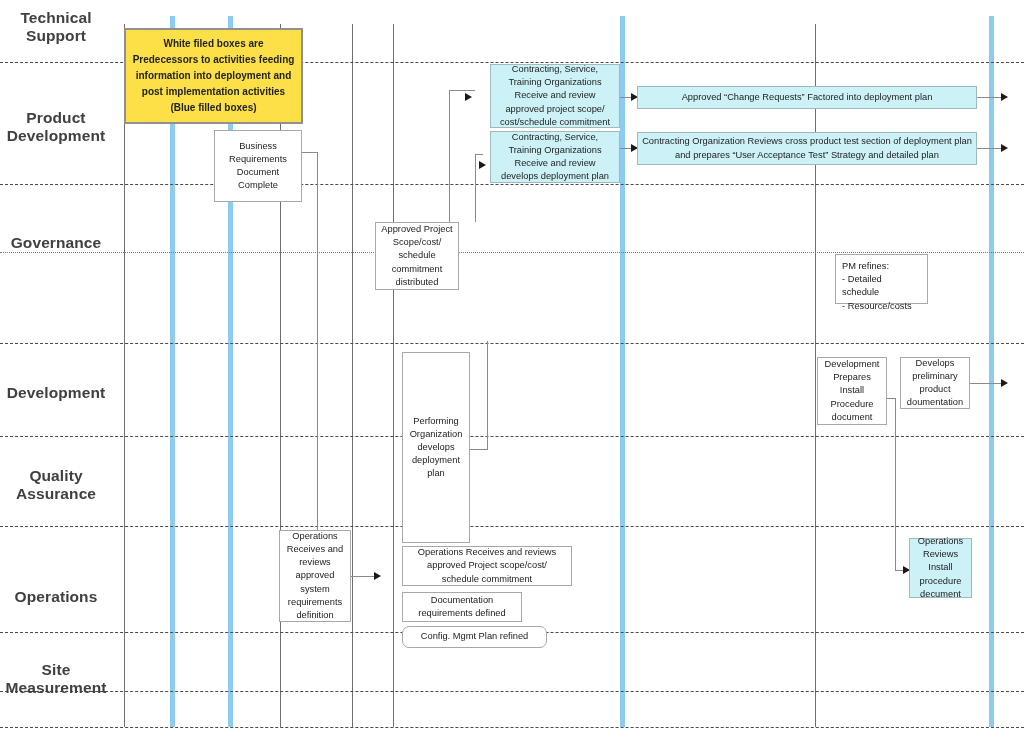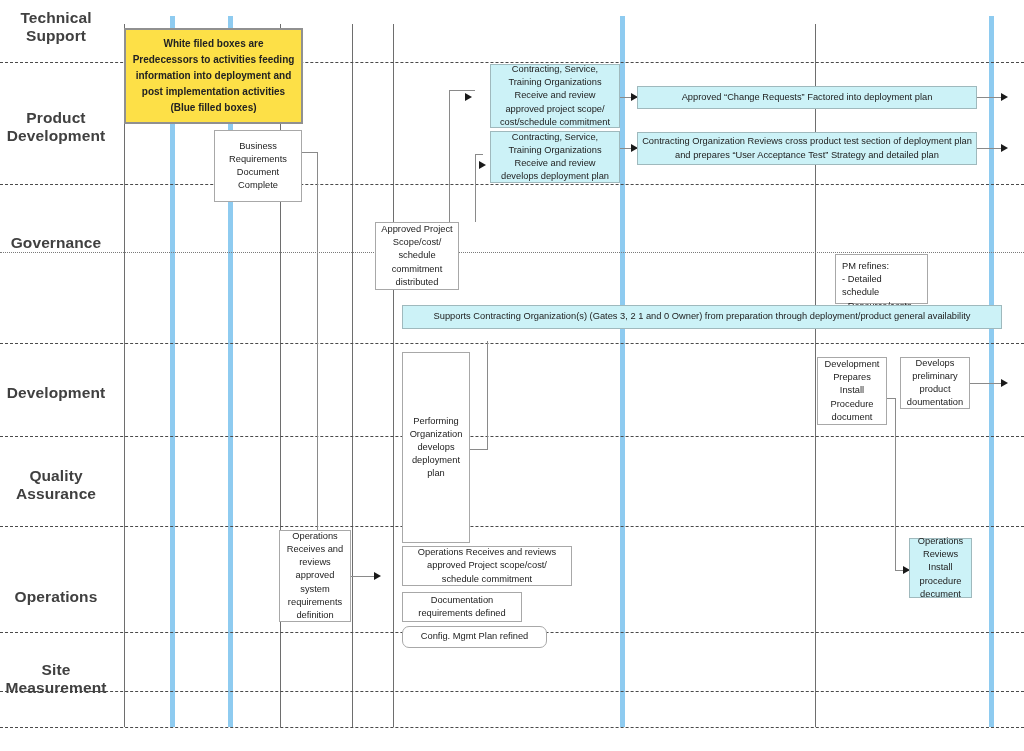--- a/index.html
+++ b/index.html
@@ -204,21 +204,20 @@
   <div class="box" style="left:375px; top:222px; width:84px; height:68px;">Approved Project
 Scope/cost/
 schedule
 commitment
 distributed</div>
 
   <div class="box left-align" style="left:835px; top:254px; width:93px; height:50px;">PM refines:
 - Detailed schedule
 - Resource/costs</div>
 
-  <div class="box blue" style="left:402px; top:305px; width:600px; height:24px;">Supports Contracting Organization(s) (Gates 3, 2 1 and 0 Owner) from preparation through deployment/product general availability</div>
 
   <div class="box" style="left:402px; top:352px; width:68px; height:191px;">Performing
 Organization
 develops
 deployment
 plan</div>
 
   <div class="box" style="left:817px; top:357px; width:70px; height:68px;">Development
 Prepares
 Install

